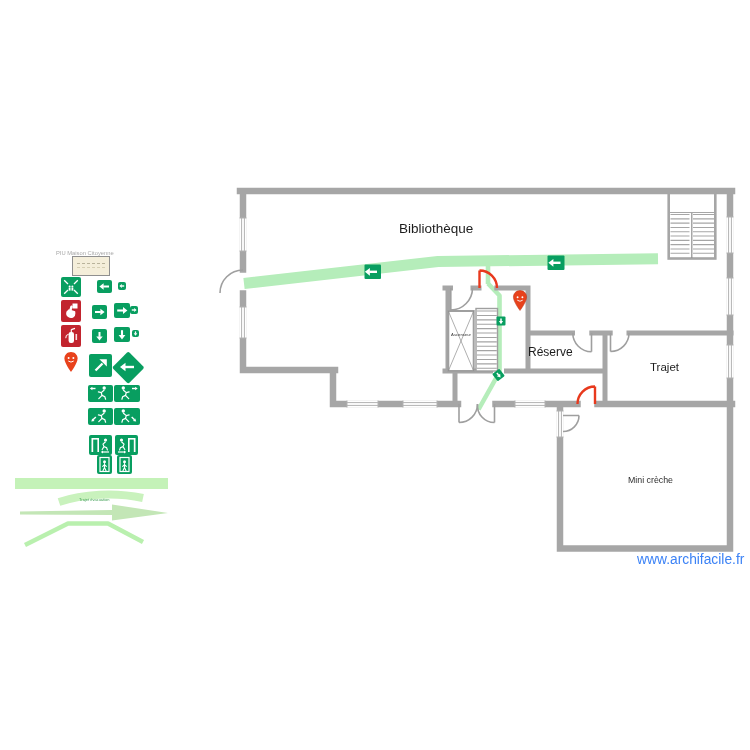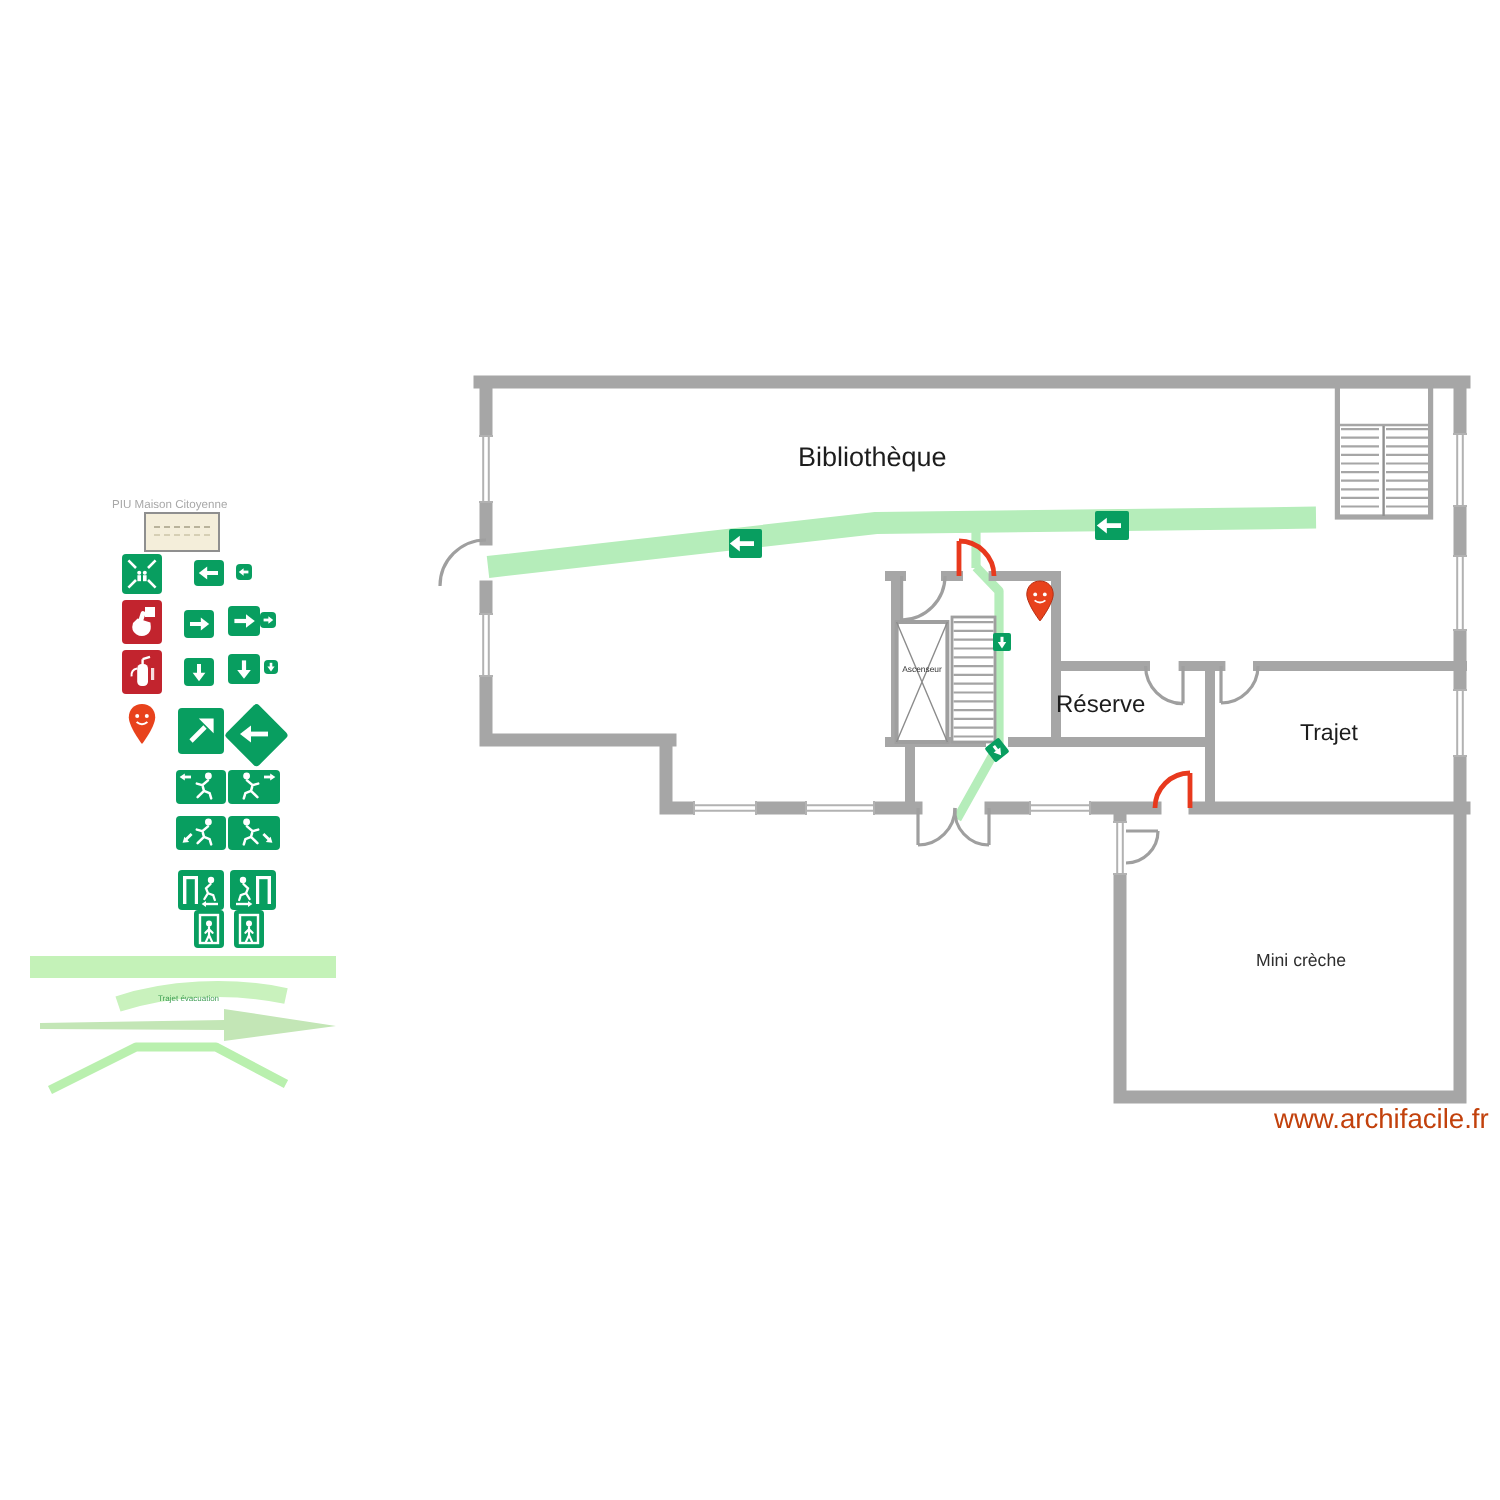--- a/index.html
+++ b/index.html
@@ -132,21 +132,21 @@
       <circle cx="517.6" cy="297.2" r="0.95" fill="#fff"></circle>
       <circle cx="522.4" cy="297.2" r="0.95" fill="#fff"></circle>
       <path d="M517.3 300.2 Q520 302.3 522.7 300.2" stroke="#fff" stroke-width="0.9" fill="none"></path>
     </g>
   </svg>
 
   <div class="lbl" style="left:399px;top:221px;font-size:13.5px;">Bibliothèque</div>
   <div class="lbl" style="left:528px;top:345px;font-size:12px;">Réserve</div>
   <div class="lbl" style="left:650px;top:361px;font-size:11.5px;">Trajet</div>
   <div class="lbl" style="left:628px;top:475px;font-size:8.8px;color:#2e2e2e;">Mini crèche</div>
-  <div class="lbl" style="left:637px;top:552px;font-size:13.8px;color:#c2410c;">www.archifacile.fr</div>
+  <div class="lbl" style="left:637px;top:552px;font-size:13.8px;color:#3b82f6;">www.archifacile.fr</div>
 
   <div class="palette-title">PIU Maison Citoyenne</div>
 
   <div class="legend-box">
       <div class="dash"></div>
     </div>
 
   <div class="sgn green" style="left:61px;top:277px;width:20px;height:20px;">
     <svg width="20" height="20" viewBox="0 0 20 20">
       <path d="M3.2 3.2 L7 7 M16.8 3.2 L13 7 M3.2 16.8 L7 13 M16.8 16.8 L13 13" stroke="#fff" stroke-width="1.3" fill="none"></path>

